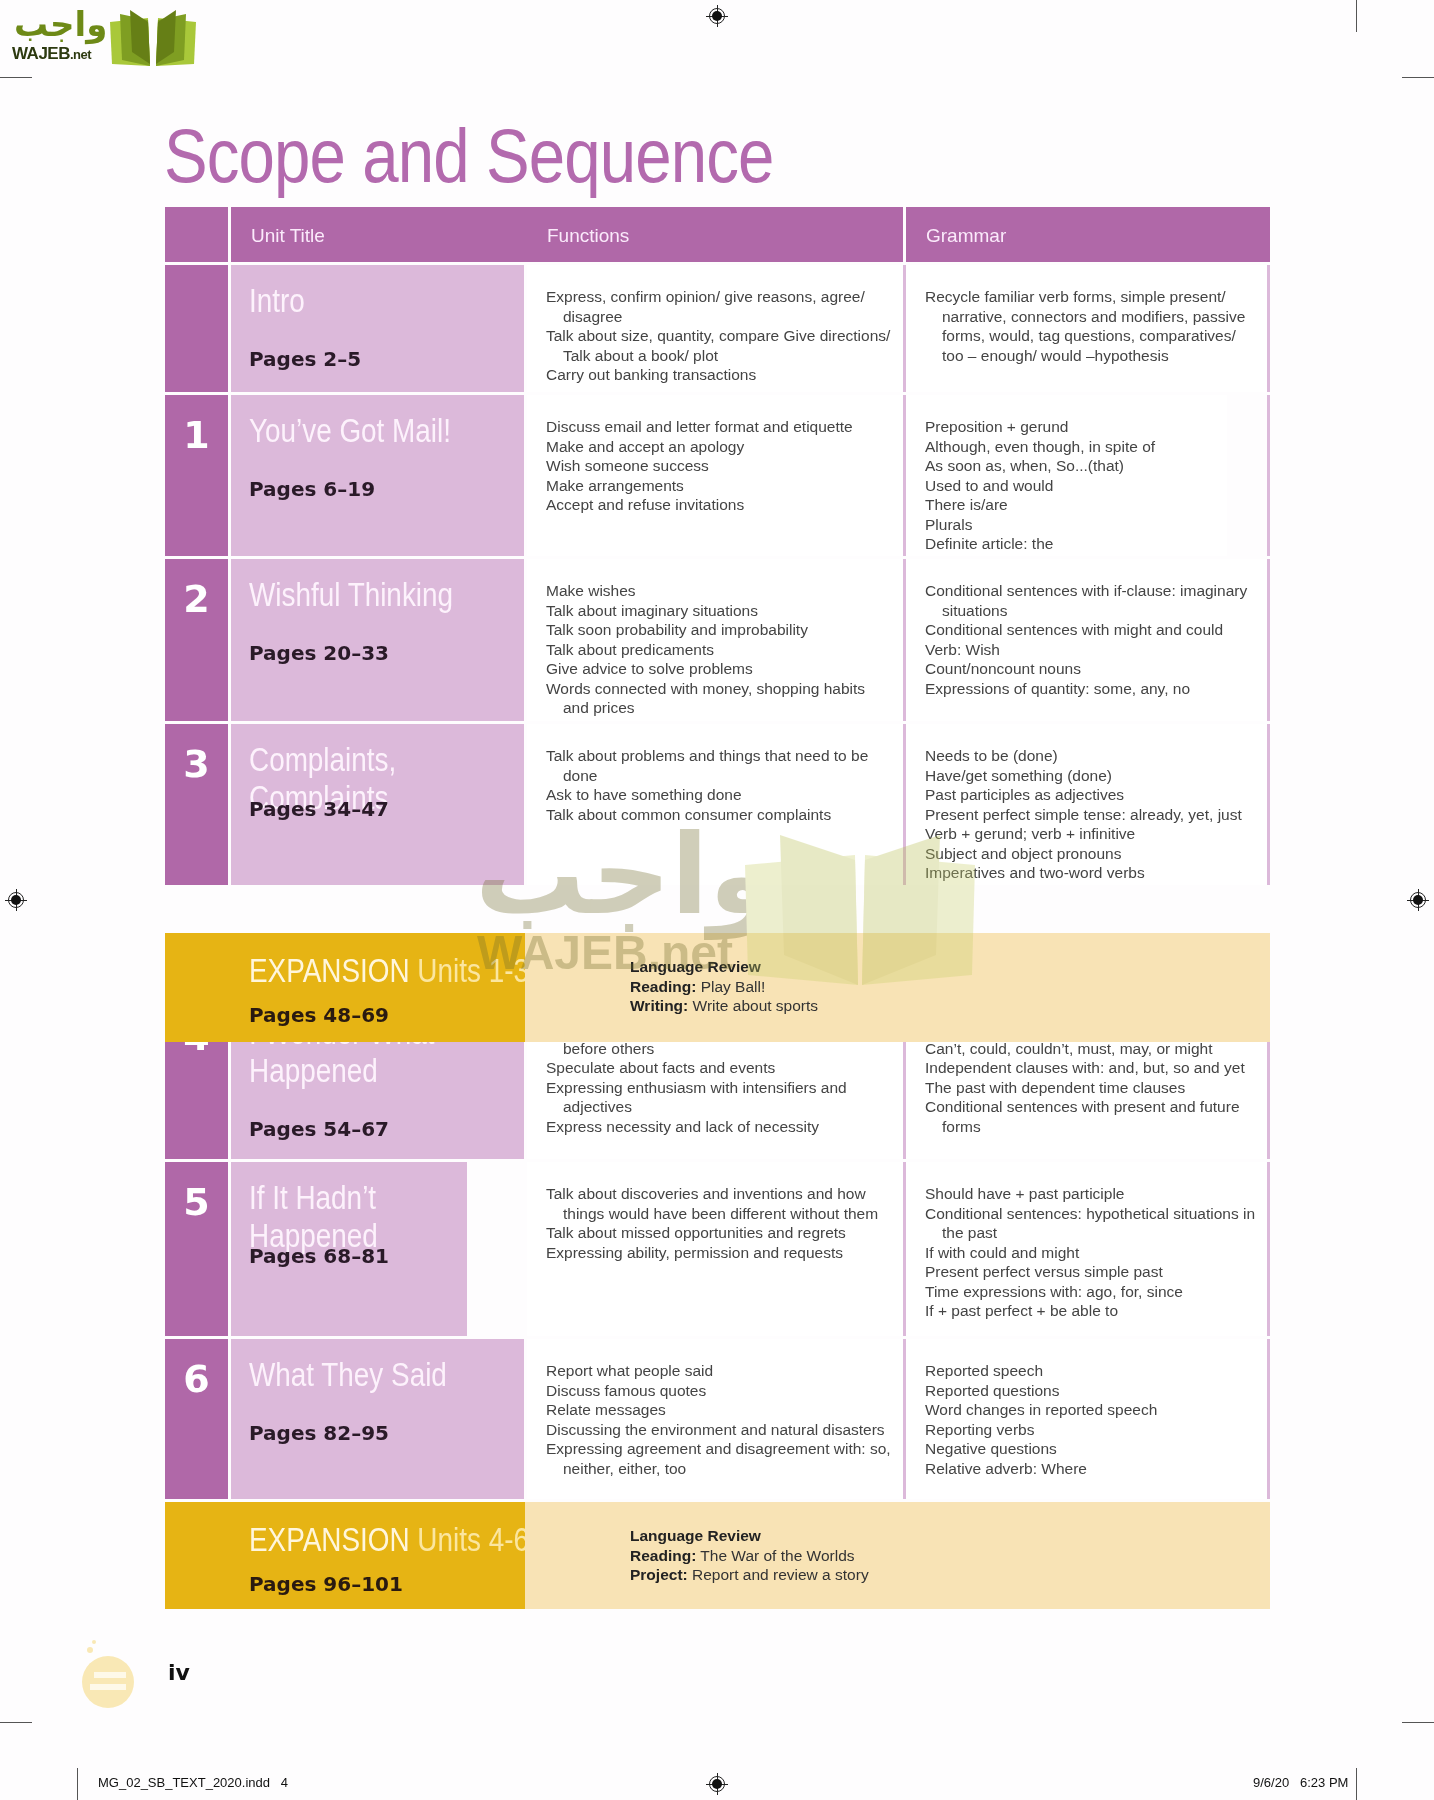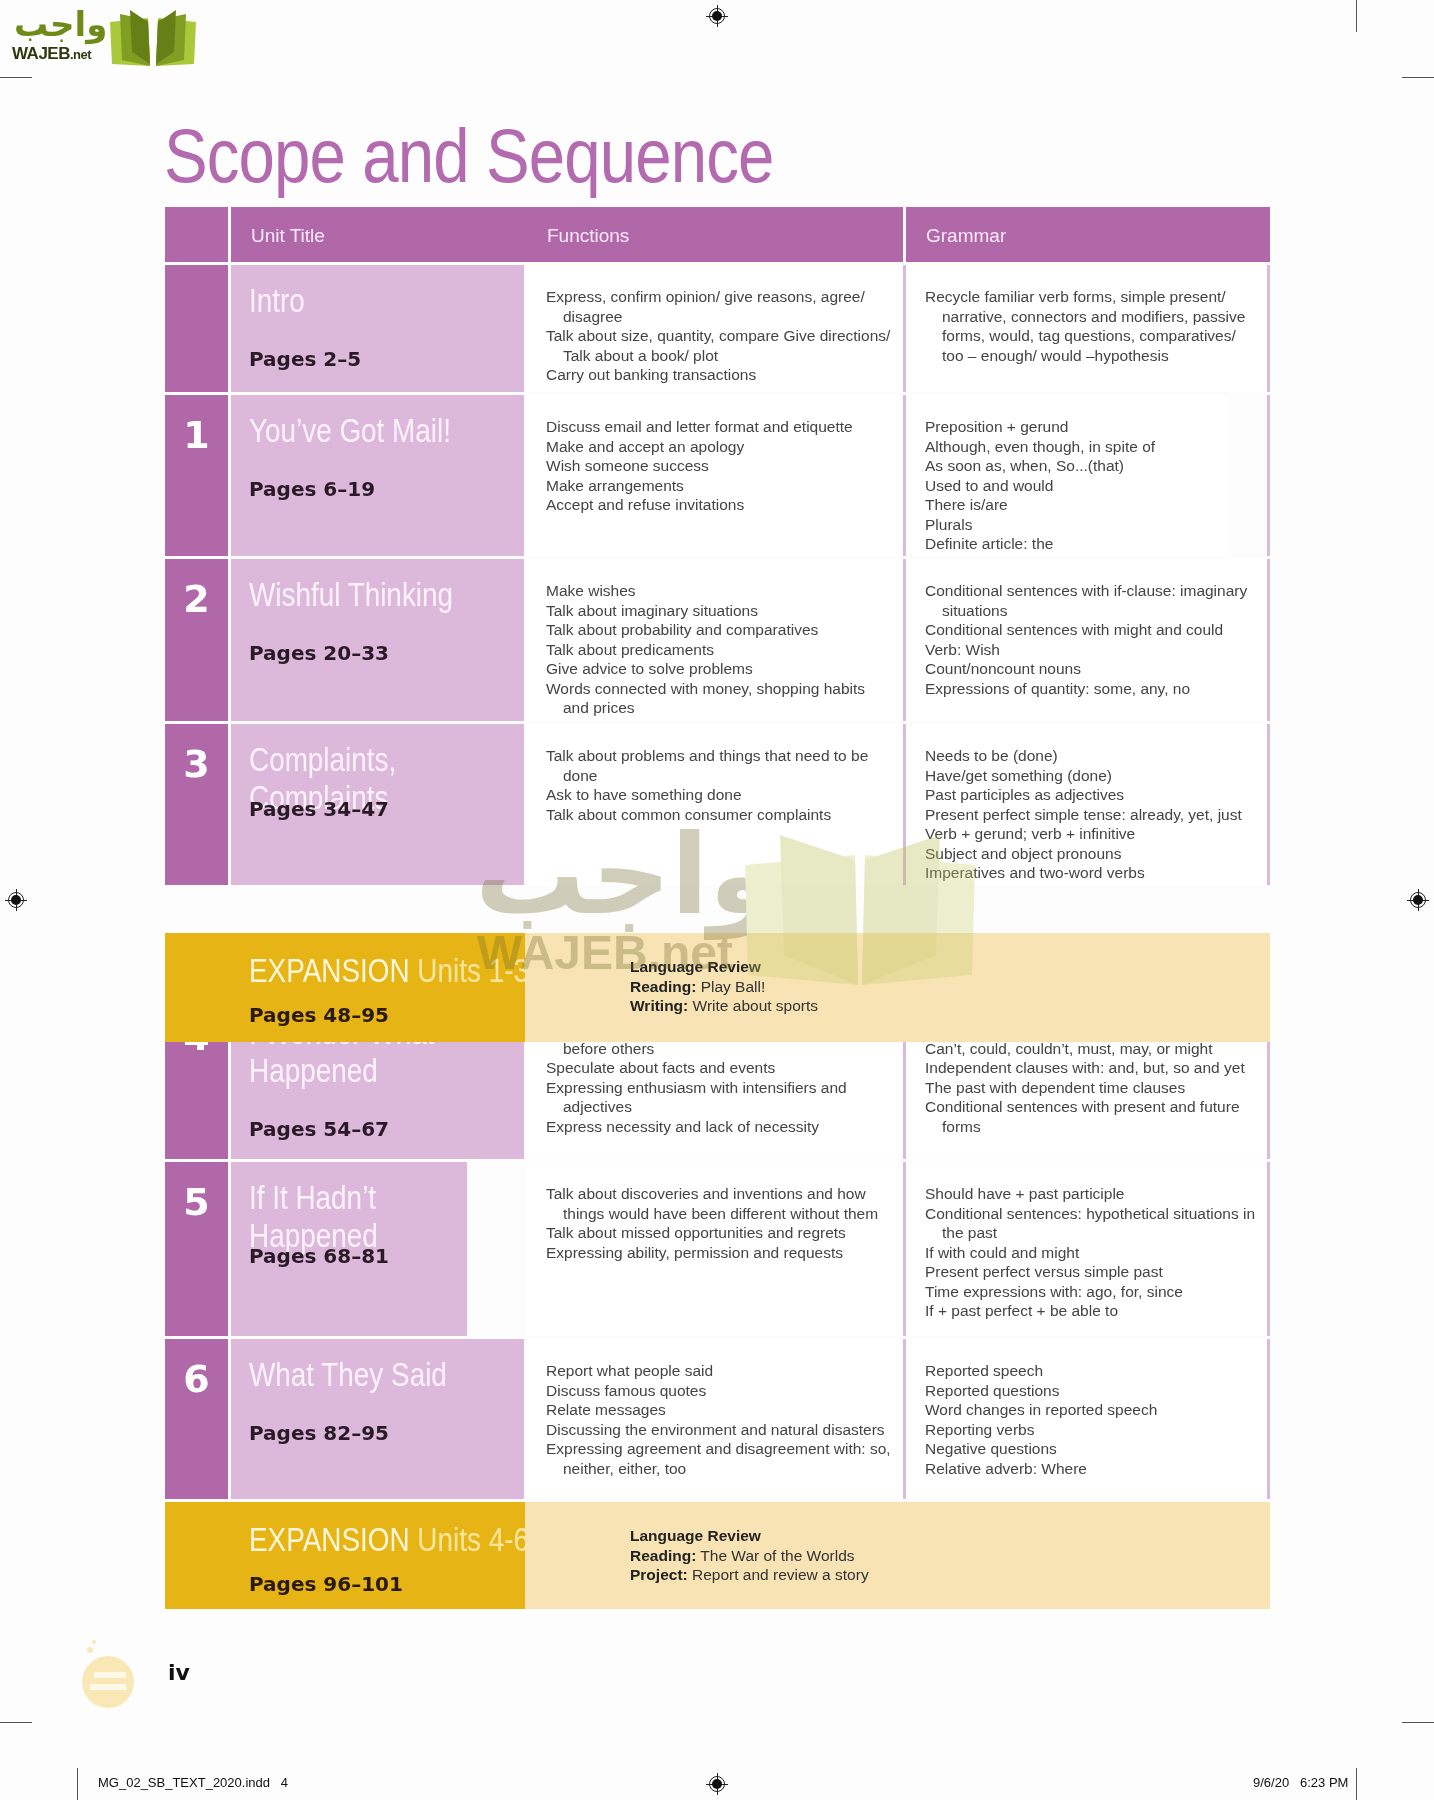--- a/index.html
+++ b/index.html
@@ -183,21 +183,21 @@
           <div class="unit-num">2</div>
         </div>
         <div class="cell" style="left:66px;width:293px;background:#dcb9da;">
           <div class="unit-title" style="white-space:normal;width:300px;">Wishful Thinking</div>
           <div class="unit-pages" style="top:82px;">Pages 20–33</div>
         </div>
         <div class="cell" style="left:362px;width:376px;background:#fff;border-left:0;">
           <div class="list">
             <div>Make wishes</div>
             <div>Talk about imaginary situations</div>
-            <div>Talk about probability and comparatives</div>
+            <div>Talk soon probability and improbability</div>
             <div>Talk about predicaments</div>
             <div>Give advice to solve problems</div>
             <div>Words connected with money, shopping habits and prices</div>
           </div>
         </div>
         <div class="cell" style="left:741px;width:361px;background:#fff;">
           <div class="list">
             <div>Conditional sentences with if-clause: imaginary situations</div>
             <div>Conditional sentences with might and could</div>
             <div>Verb: Wish</div>
@@ -321,21 +321,21 @@
           </div>
         </div>
         <div class="vline" style="left:738px;"></div>
         <div class="vline" style="left:1102px;"></div>
       </div>
     </div>
 
   <div class="row exp" style="top:678px;height:109px;margin-top:48px;">
     <div class="cell c-num">
       <div class="exp-title"><span>EXPANSION</span> <span class="units">Units 1-3</span></div>
-      <div class="exp-pages">Pages 48–95</div>
+      <div class="exp-pages">Pages 48–69</div>
     </div>
     <div class="c-rest">
       <div class="exp-list">
         <div><b>Language Review</b></div>
         <div><b>Reading:</b> <span>Play Ball!</span></div>
         <div><b>Writing:</b> <span>Write about sports</span></div>
       </div>
     </div>
   </div>
 

